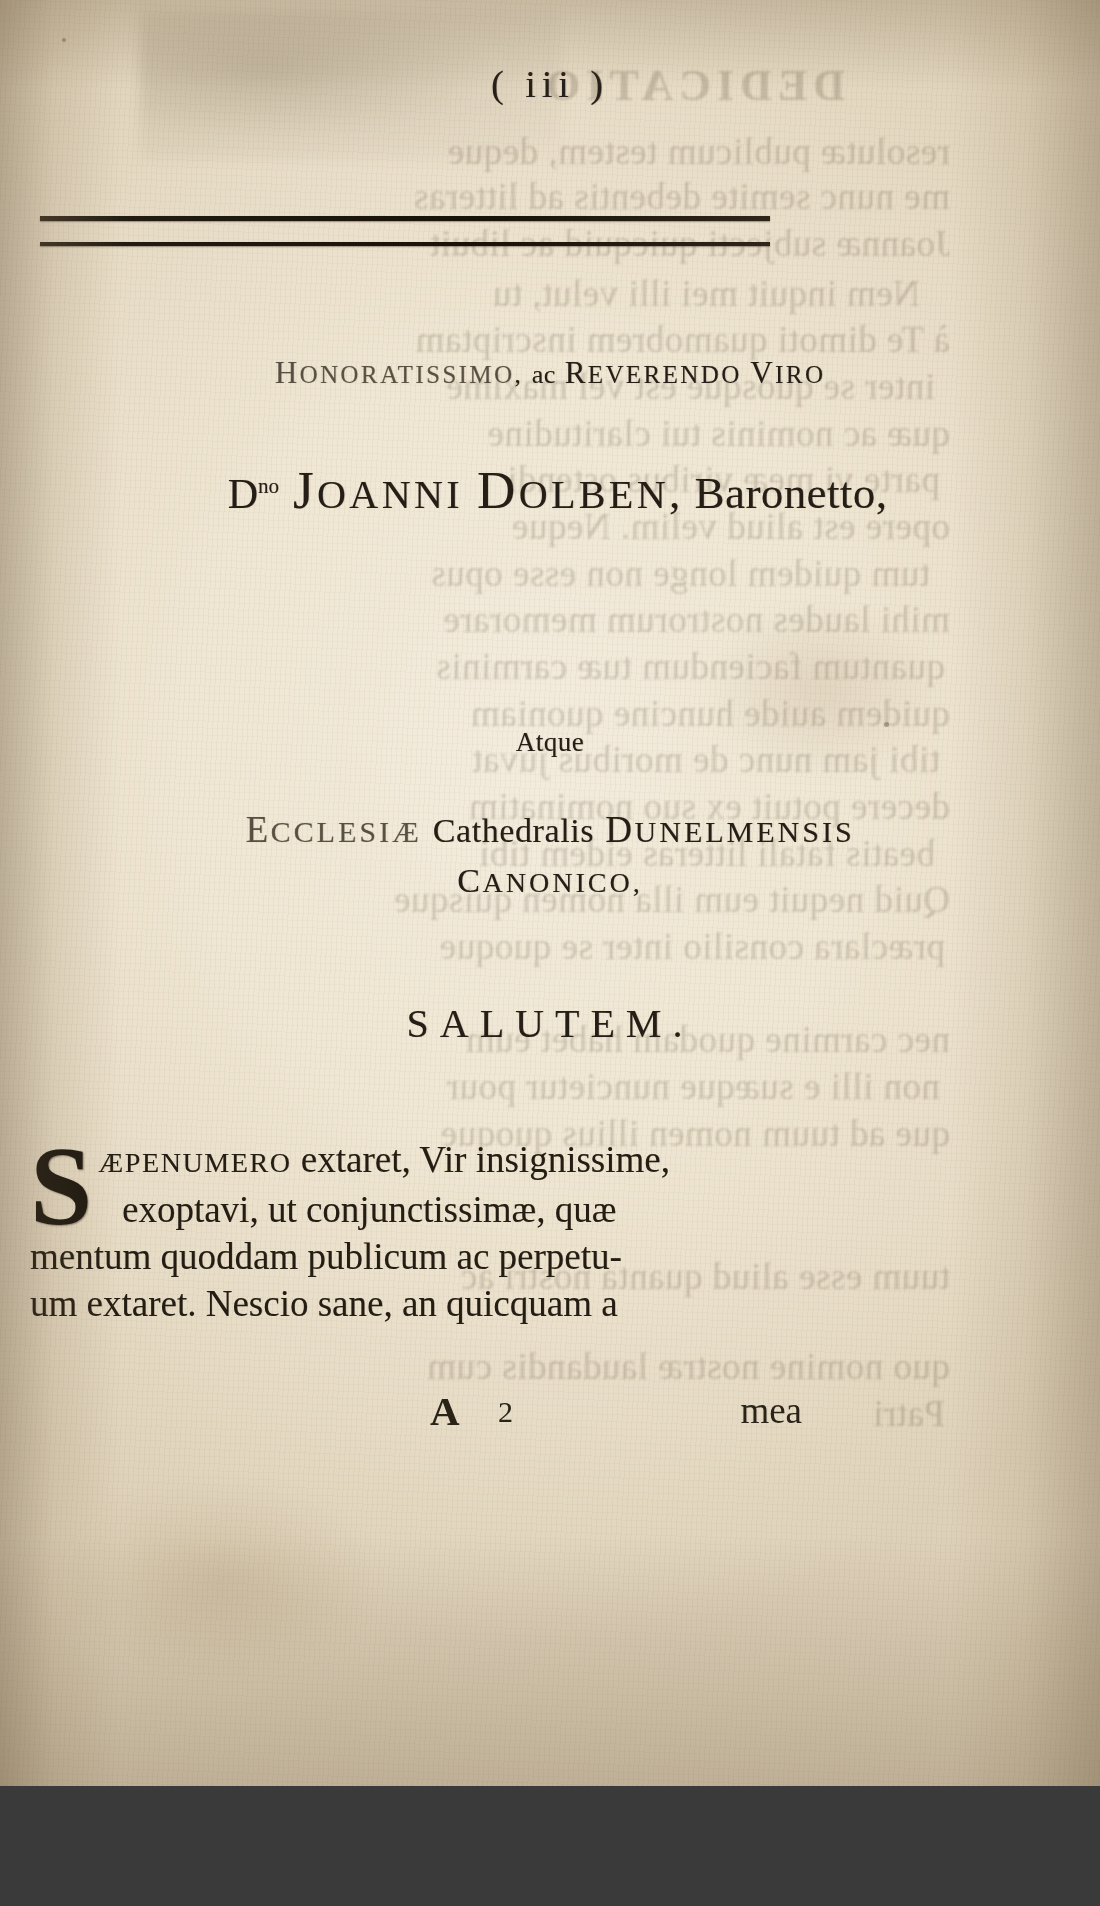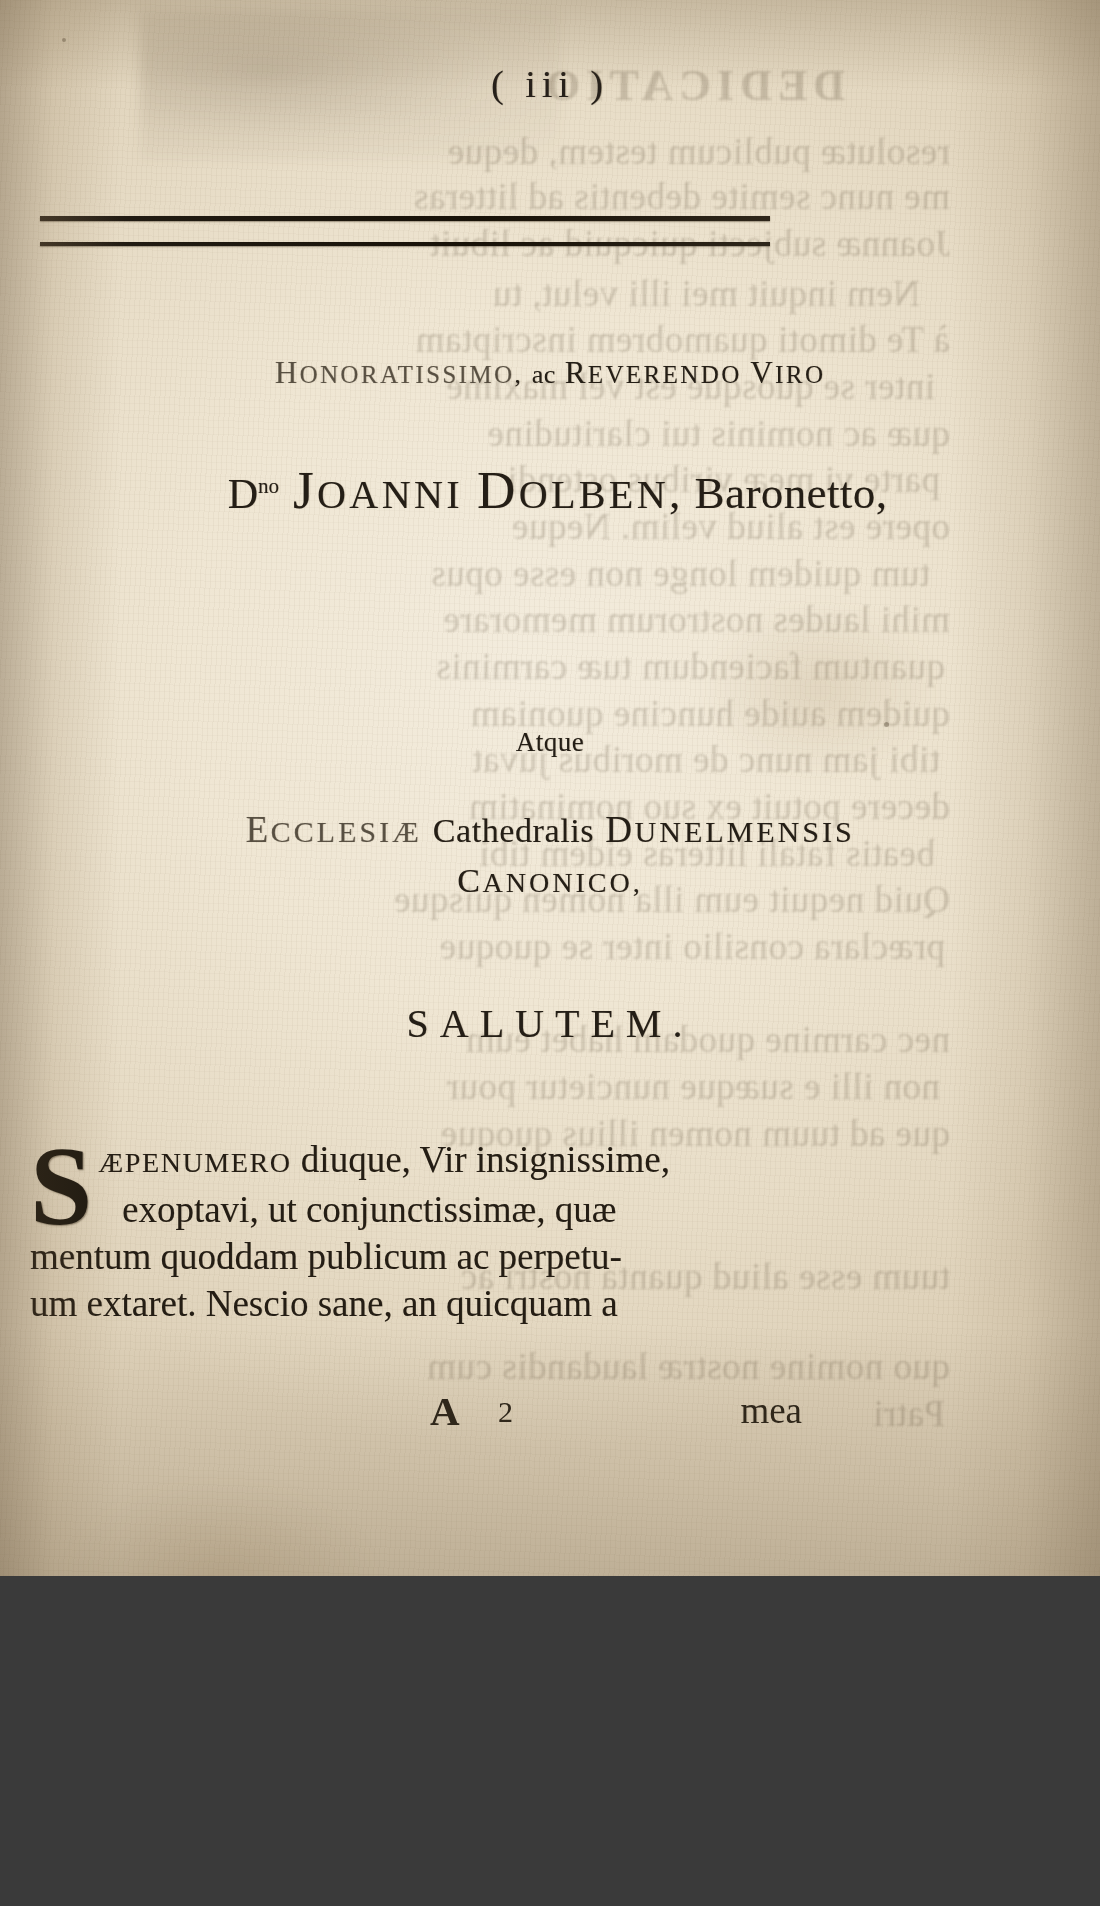--- a/index.html
+++ b/index.html
@@ -3,21 +3,21 @@
 <meta charset="utf-8">
 <style>
   html, body {
     margin: 0;
     padding: 0;
     background: #3a3a3a;
   }
   #page {
     position: relative;
     width: 1100px;
-    height: 1576px;
+    height: 1786px;
     overflow: hidden;
     background: #efe6d6;
     font-family: "Liberation Serif", serif;
   }
 
   
   .paper-base {
     position: absolute;
     inset: 0;
     background:
@@ -327,21 +327,21 @@
     </div>
 
     <div class="ded-line l-salutem">SALUTEM.</div>
 
     <div class="ded-line l-canonico">
       <span class="cap">C</span><span class="sc">ANONICO</span><span class="sc">,</span>
     </div>
 
     <div class="body-block">
       <span class="dropcap">S</span>
-      <span class="body-l1"><span class="sc">ÆPENUMERO</span><span> diuque, Vir insignissime,</span></span>
+      <span class="body-l1"><span class="sc">ÆPENUMERO</span><span> extaret, Vir insignissime,</span></span>
       <span class="body-l2">exoptavi, ut conjunctissimæ, quæ</span>
       <span class="body-l4">mentum quoddam publicum ac perpetu-</span>
       <span class="body-l5">um extaret.  Nescio sane, an quicquam a</span>
     </div>
 
     <div class="signature-row">
       <span class="sig-a">A</span>
       <span class="sig-num">2</span>
       <span class="catchword">mea</span>
     </div>

